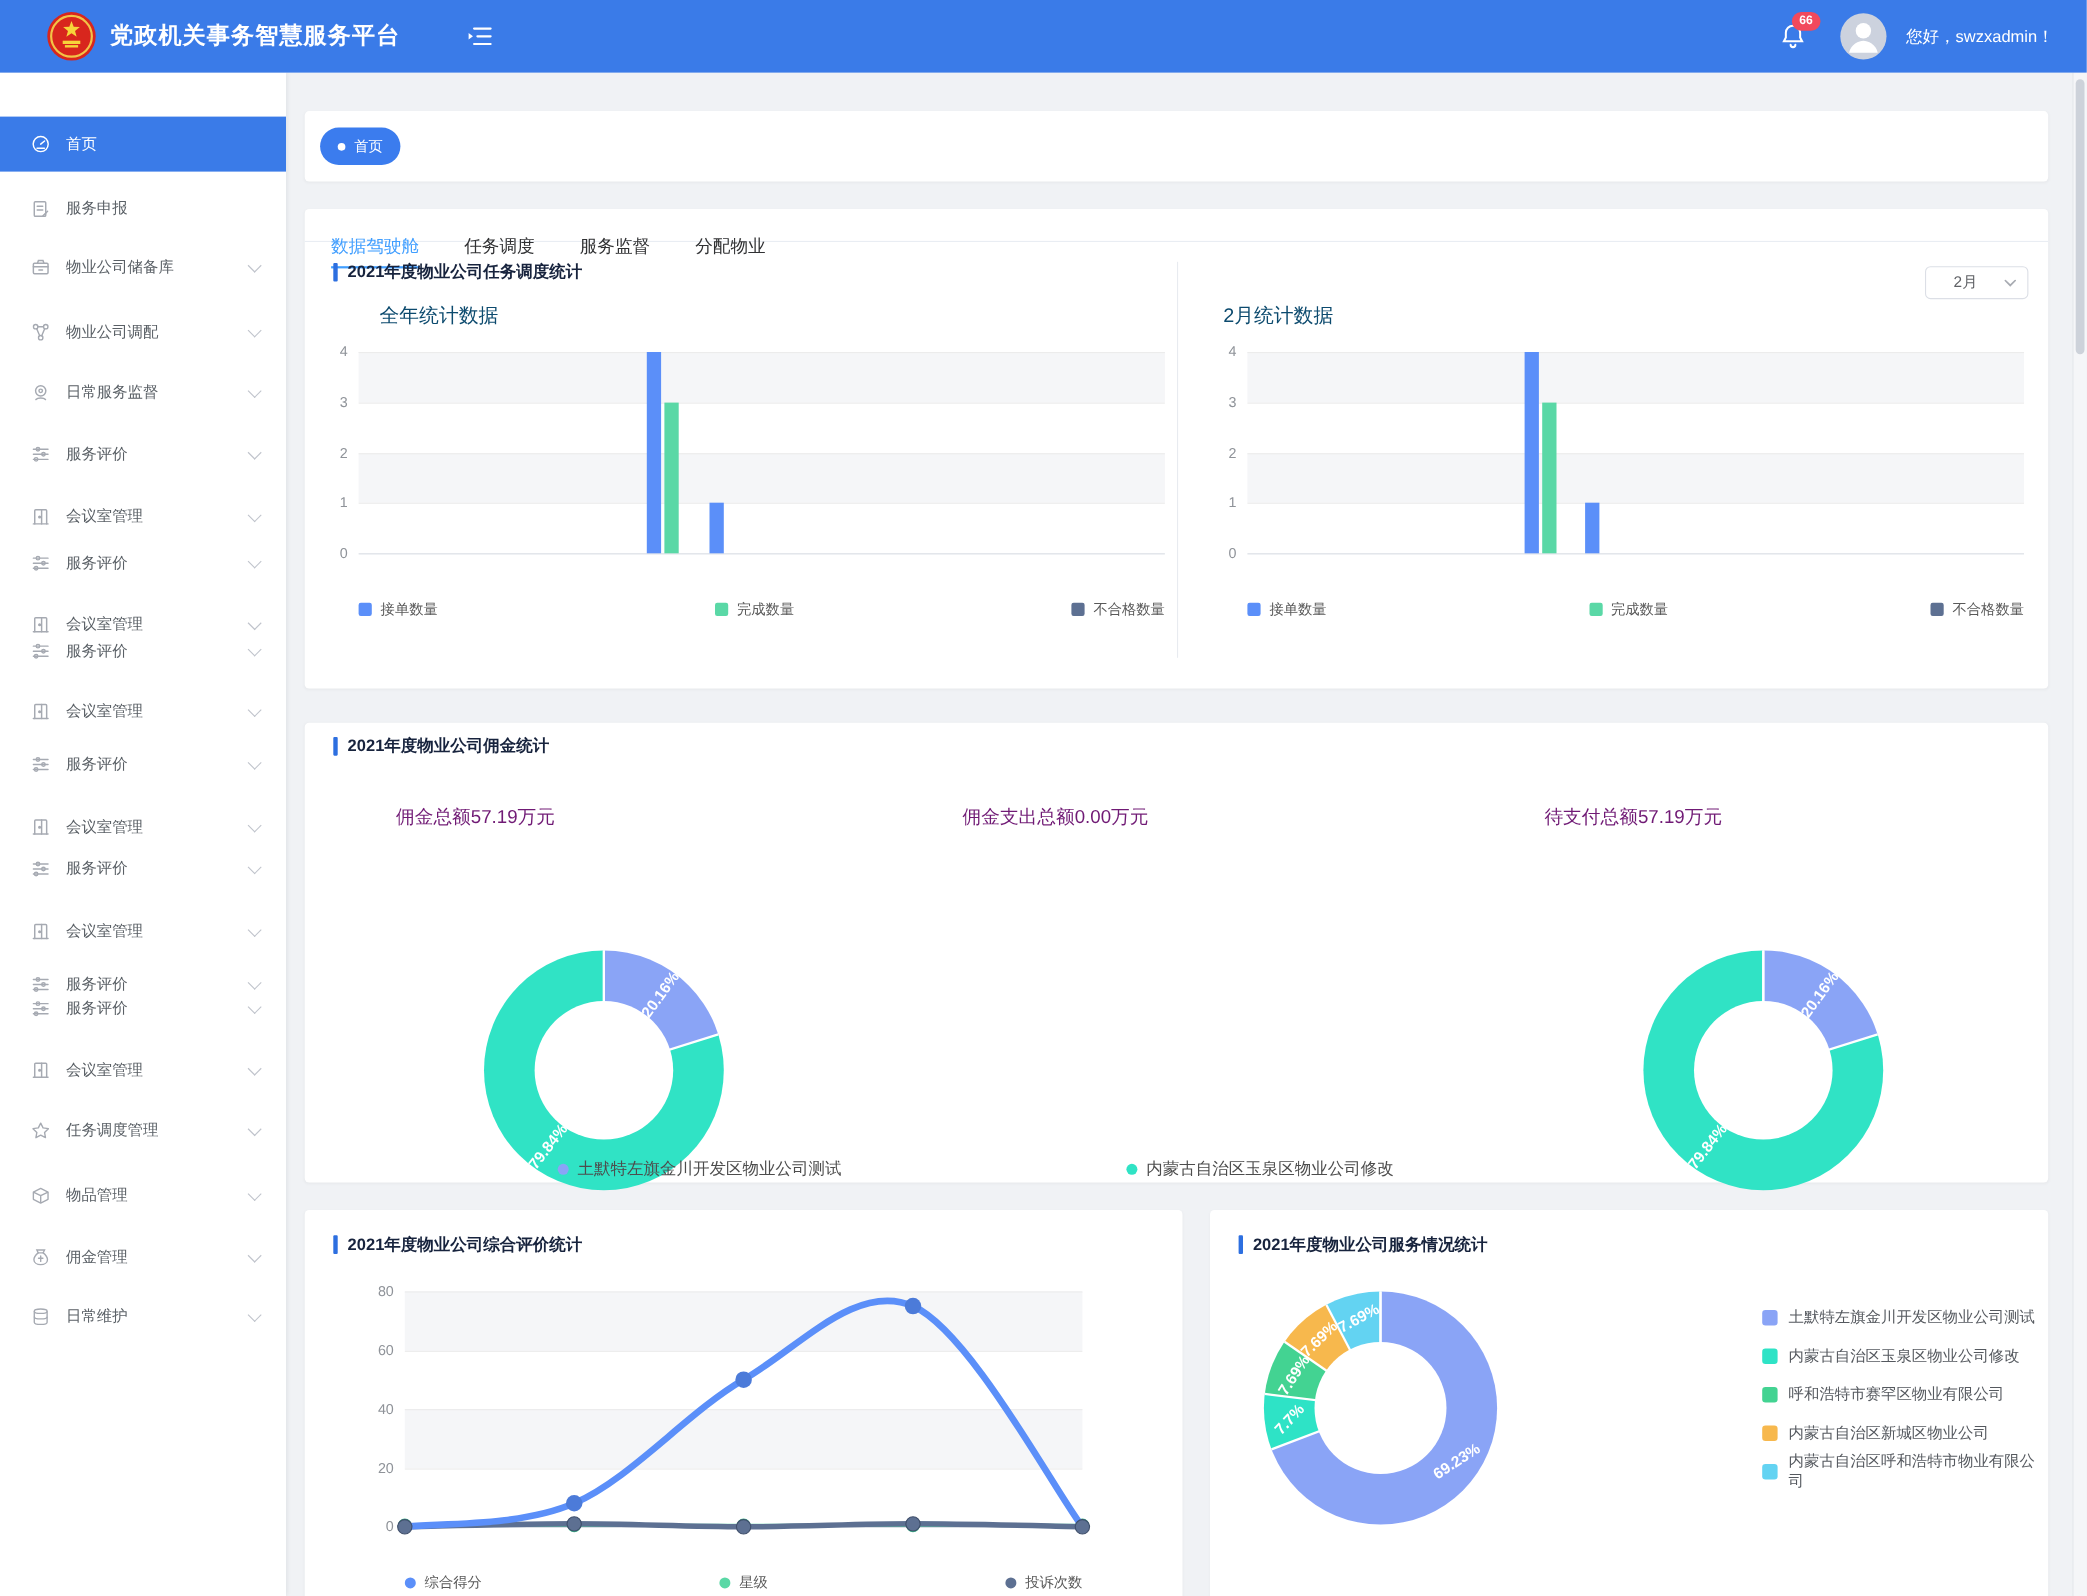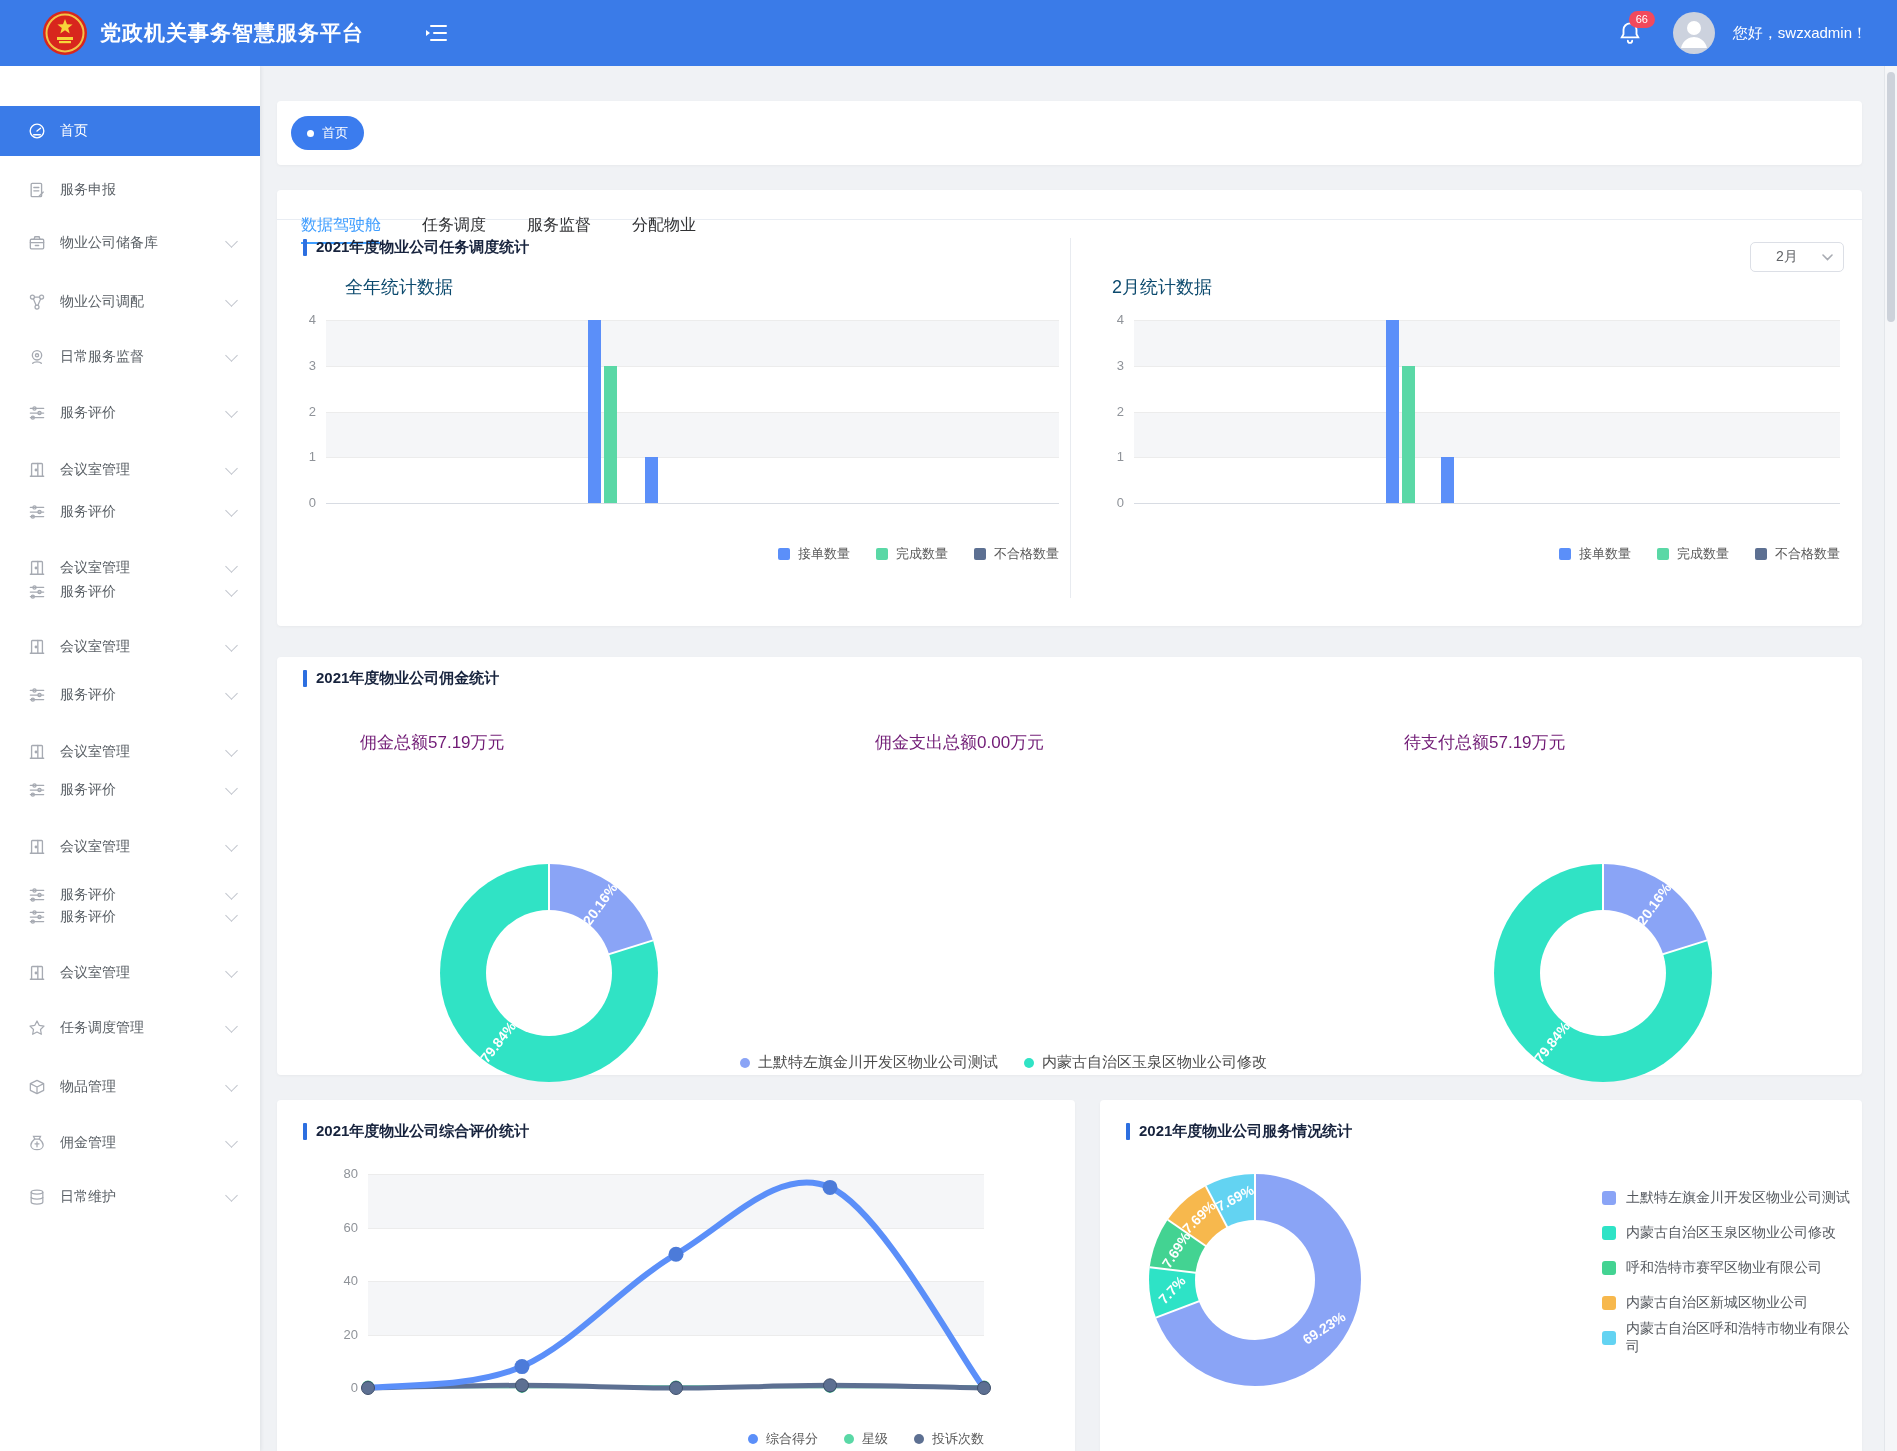--- a/index.html
+++ b/index.html
@@ -8,21 +8,21 @@
   
   .header{position:absolute;left:0;top:0;width:1897px;height:66px;background:#3a7be8;z-index:30;
     display:flex;align-items:center;}
   .emblem{position:absolute;left:42px;top:10px;width:46px;height:46px;}
   .app-title{position:absolute;left:100px;top:0;height:66px;line-height:66px;color:#fff;
     font-size:21px;font-weight:bold;letter-spacing:1px;}
   .fold{position:absolute;left:424px;top:22px;width:24px;height:22px;cursor:pointer;}
   .hright{position:absolute;right:30px;top:0;height:66px;display:flex;align-items:center;gap:18px;}
   .bellwrap{position:relative;width:28px;height:30px;margin-right:10px;cursor:pointer;}
   .badge{position:absolute;top:-7px;left:12px;min-width:26px;height:17px;border-radius:9px;background:#f2495c;
-    color:#fff;font-size:11px;line-height:17px;text-align:center;padding:0 4px;}
+    color:#fff;font-size:11px;line-height:17px;text-align:center;padding:0 4px;font-weight:bold;}
   .avatar{width:42px;height:42px;border-radius:50%;background:#ccd2de;overflow:hidden;cursor:pointer;}
   .greet{color:#fff;font-size:15px;}
   
   .sidebar{position:absolute;left:0;top:66px;width:260px;height:1385px;background:#fff;z-index:20;
     box-shadow:1px 0 4px rgba(0,21,41,.08);}
   .side-item{position:absolute;left:0;width:260px;height:40px;display:flex;align-items:center;
     color:#5a6066;font-size:14px;cursor:pointer;}
   .side-item .sicon{margin-left:27px;width:20px;height:20px;color:#a6aab2;flex:none;}
   .side-item .slabel{margin-left:13px;flex:1;}
   .side-item .chev{width:9px;height:9px;border-right:1.5px solid #c0c4cc;border-bottom:1.5px solid #c0c4cc;
@@ -60,21 +60,21 @@
   
   .subt{position:absolute;font-size:18px;color:#0c4a6e;}
   .plot{position:absolute;}
   .band{position:absolute;left:0;right:0;background:#f5f6f8;}
   .gline{position:absolute;left:0;right:0;height:1px;background:#ececec;}
   .gline.base{background:#d8dce3;}
   .tick{position:absolute;width:28px;text-align:right;font-size:13px;color:#8f9399;}
   .bar{position:absolute;bottom:0;width:13px;}
   .vdivider{position:absolute;left:793px;top:48px;height:360px;width:1px;background:#e8ebf0;}
   
-  .legend{position:absolute;display:flex;justify-content:flex-end;gap:26px;}
+  .legend{position:absolute;display:flex;justify-content:space-between;gap:26px;}
   .litem{display:flex;align-items:center;gap:8px;font-size:13px;color:#595959;cursor:pointer;}
   .lsq{width:12px;height:12px;border-radius:2px;flex:none;}
   .ldot{width:10px;height:10px;border-radius:50%;flex:none;}
   .legend.big .litem{font-size:15px;color:#4d4d4d;}
   
   .stat{position:absolute;font-size:17px;color:#701a75;}
   
   .donut{position:absolute;border-radius:50%;}
   .hole{position:absolute;border-radius:50%;background:#fff;left:50%;top:50%;transform:translate(-50%,-50%);}
   .cut{position:absolute;width:2px;background:#fff;left:calc(50% - 1px);top:0;height:50%;transform-origin:50% 100%;}

